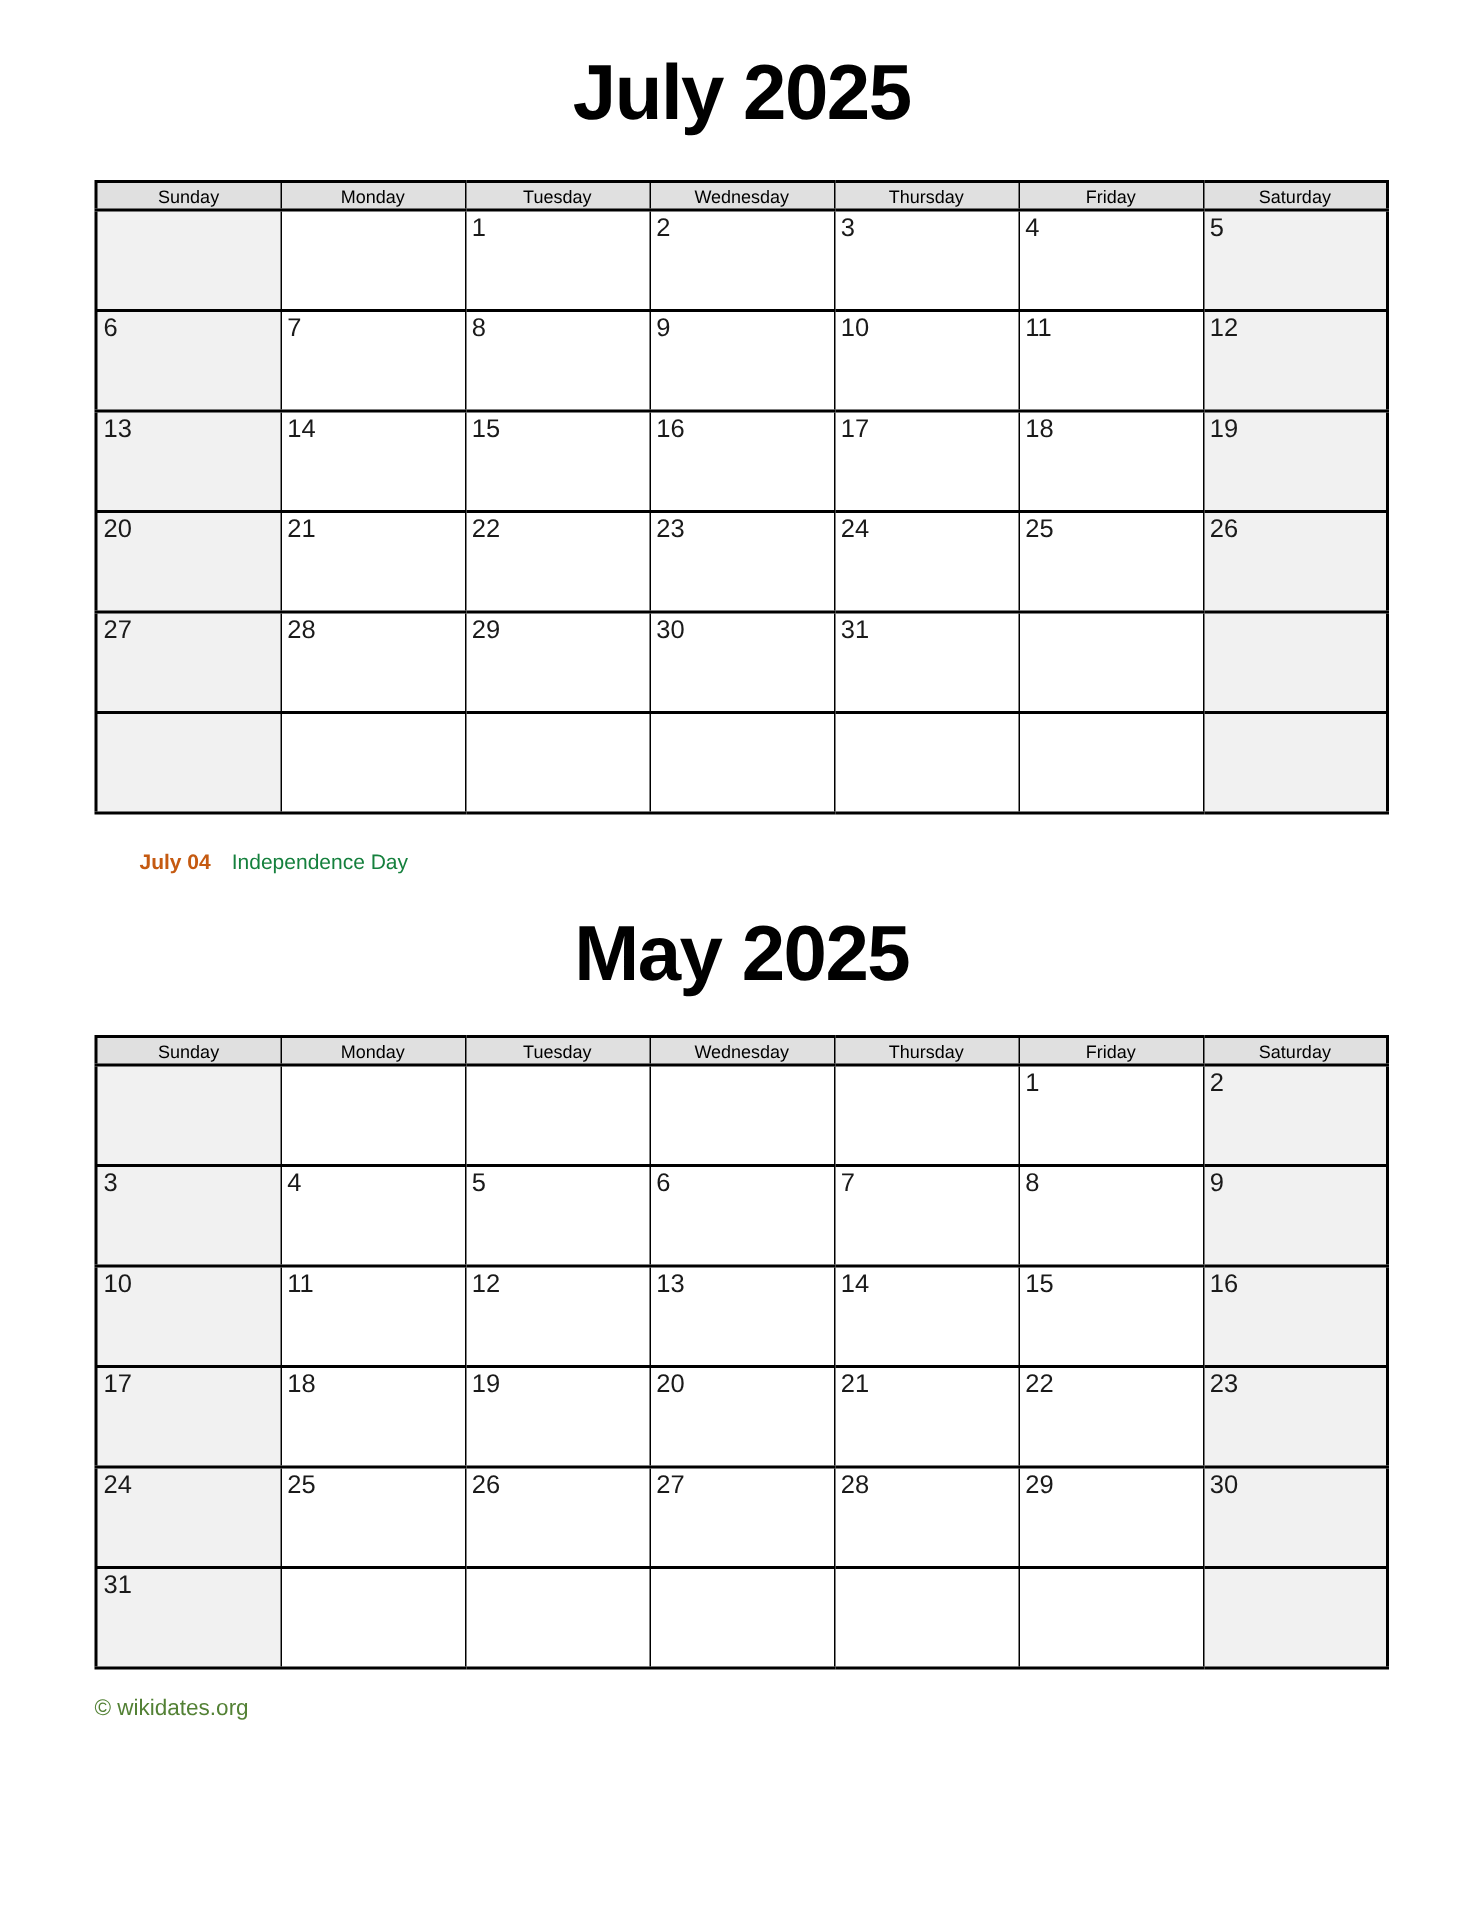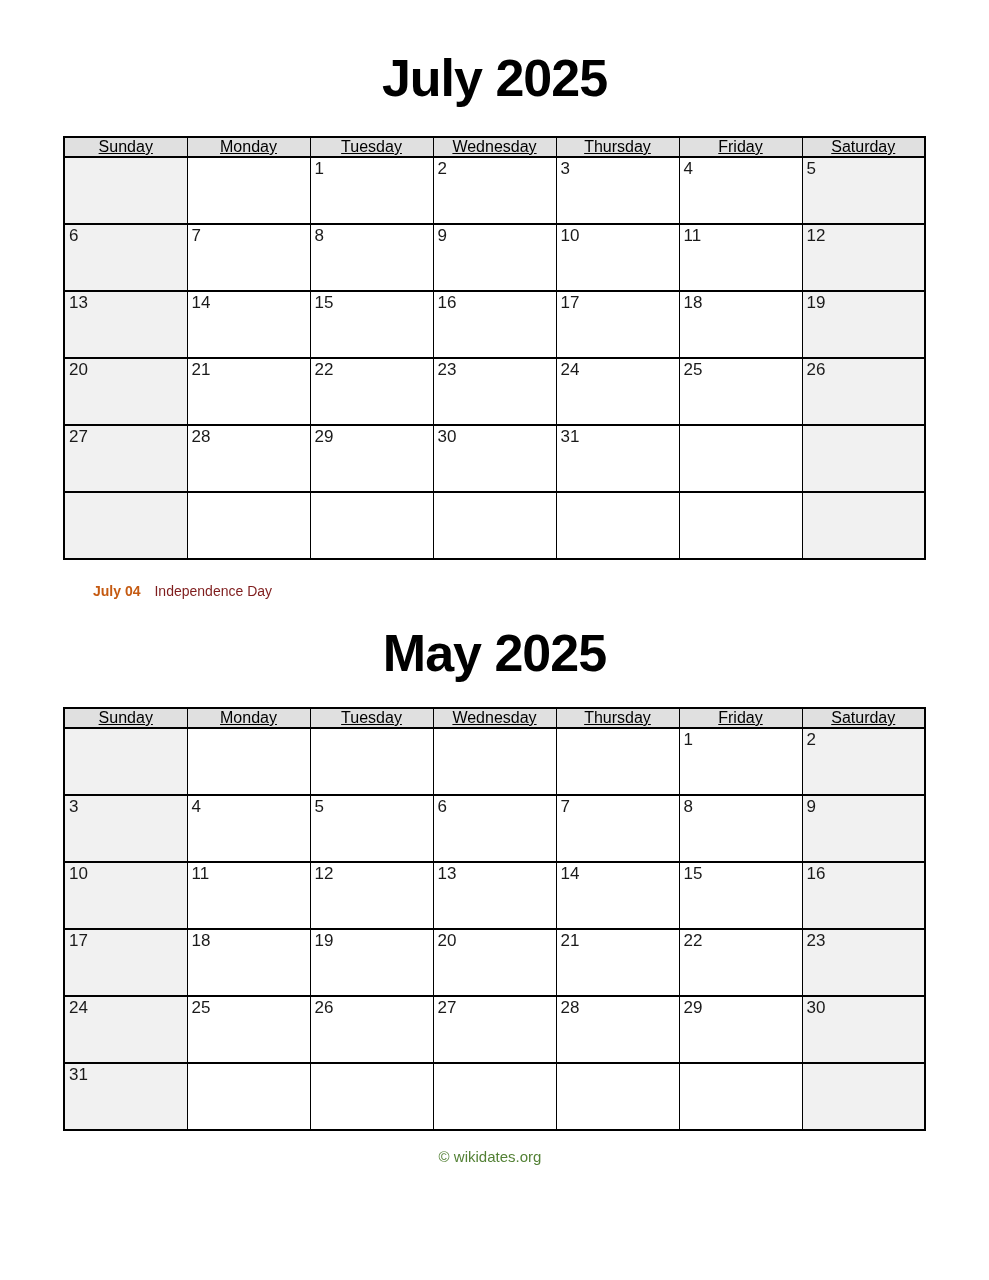--- a/index.html
+++ b/index.html
@@ -29,43 +29,42 @@
   }
   .cal-title {
     margin: 0;
     text-align: center;
     font-size: 52px;
     line-height: 1.0;
     font-weight: 600;
     letter-spacing: -1px;
     color: #000000;
   }
-  #july-title { margin-top: 52px; }
+  #july-title { margin-top: 36px; }
   #august-title { margin-top: 26px; }
   table.calendar {
     width: 863px;
     table-layout: fixed;
     border-collapse: collapse;
     border: 2px solid var(--border-color);
     margin-top: 32px;
   }
   #august-table { margin-top: 28px; }
   table.calendar th {
     background: var(--header-bg);
     border-left: 1px solid var(--border-color);
     border-right: 1px solid var(--border-color);
     border-top: 2px solid var(--border-color);
     border-bottom: 2px solid var(--border-color);
     height: 19px;
     padding: 0;
-    font-size: 16px;
+    font-size: 12px;
     font-weight: 400;
     text-align: center;
     color: #000000;
-    text-decoration: underline;
   }
   table.calendar td {
     border-left: 1px solid var(--border-color);
     border-right: 1px solid var(--border-color);
     border-top: 2px solid var(--border-color);
     border-bottom: 2px solid var(--border-color);
     height: 67px;
     vertical-align: top;
     text-align: left;
     padding: 0 0 0 4px;
@@ -84,25 +83,25 @@
     line-height: 19px;
     display: flex;
     gap: 14px;
     align-items: baseline;
   }
   .holiday-date {
     font-weight: 700;
     color: var(--holiday-color);
   }
   .holiday-label {
-    color: #7f1d1d;
+    color: #15803d;
   }
   .footer {
     margin-top: 16px;
-    text-align: center;
+    text-align: left;
     padding-right: 9px;
     font-size: 15px;
     line-height: 19px;
   }
   .copyright {
     color: var(--footer-color);
     cursor: pointer;
   }
 </style>
 </head>

